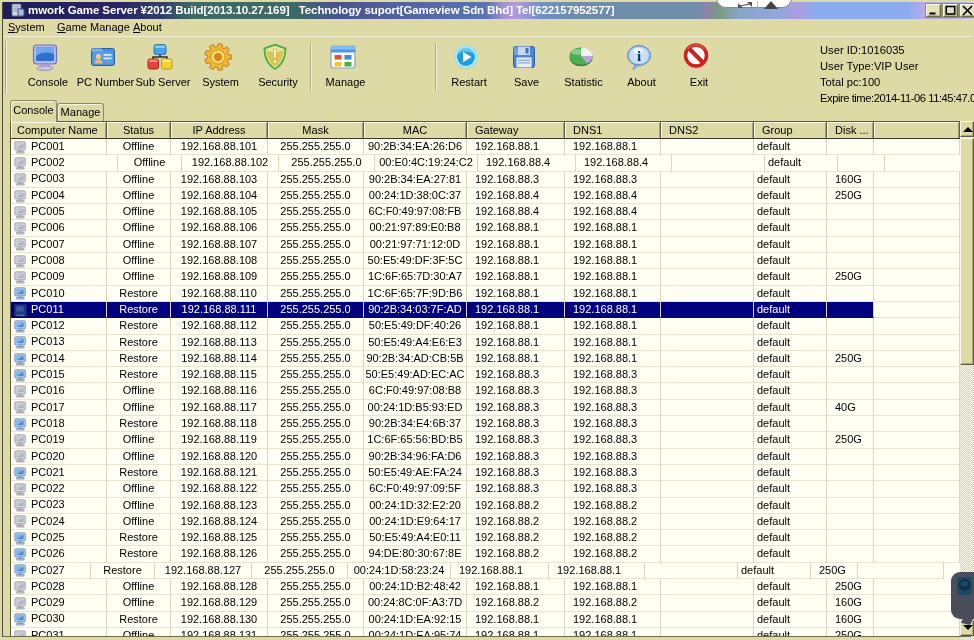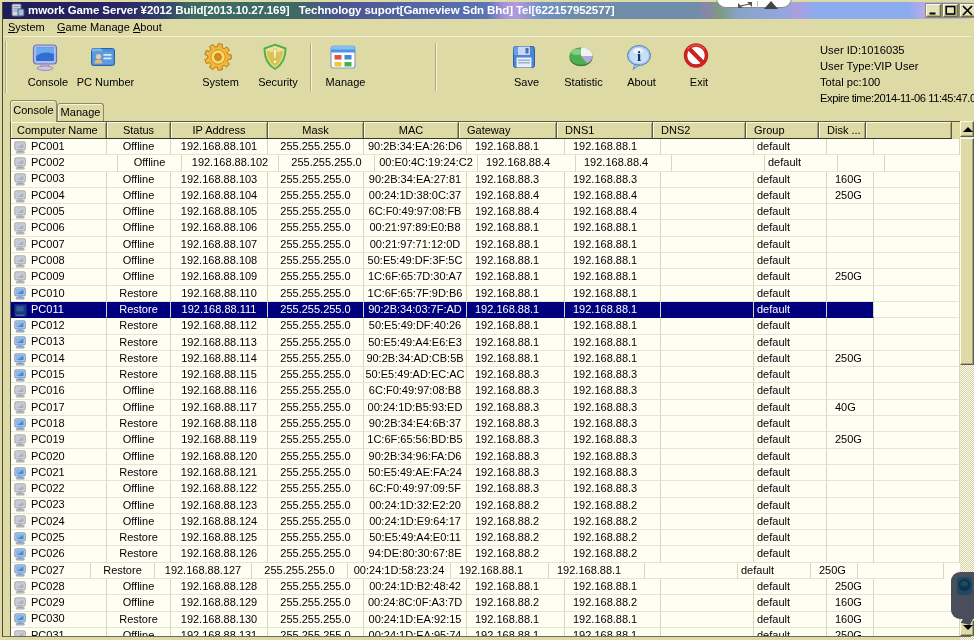--- a/index.html
+++ b/index.html
@@ -117,20 +117,32 @@
 <rect x="2.5" y="5.5" width="23" height="17" rx="2" fill="#4a90dd" stroke="#2c5fa8" stroke-width="1"></rect>
 <path d="M2.5 8.5c0-1.7 1-3 2.5-3h7l2.5 3z" fill="#79b4ea"></path>
 <rect x="4" y="8.5" width="20" height="12.5" rx="1.5" fill="#5a9ce2"></rect>
 <rect x="14.5" y="11" width="8" height="1.8" fill="#d8e9f8"></rect>
 <rect x="14.5" y="14.5" width="8" height="1.8" fill="#d8e9f8"></rect>
 <circle cx="9.5" cy="13.5" r="2.6" fill="#f0c89a"></circle>
 <path d="M5.5 20.5c0-2.5 1.8-4 4-4s4 1.5 4 4z" fill="#e8b87e"></path>
 </svg>
         <div class="lbl">PC Number</div>
       </div>
+<div class="tbtn" style="left:131px">
+        <svg width="28" height="28" viewBox="0 0 28 28">
+<path d="M14 10v4M7 17v-3h14v3M7 14v3" stroke="#303030" stroke-width="1.6" fill="none"></path>
+<rect x="8" y="1.5" width="12" height="10" rx="2.5" fill="#4aa2e8" stroke="#2a72b4" stroke-width="1"></rect>
+<path d="M8.5 5c0-1.5 1-2.5 2.5-2.5h6c1.5 0 2.5 1 2.5 2.5z" fill="#8cc8f4"></path>
+<rect x="2" y="16" width="10.5" height="10" rx="2" fill="#e84438" stroke="#a82418" stroke-width="1"></rect>
+<path d="M2.5 19c0-1.5 1-2.5 2.5-2.5h4.5c1.5 0 2.5 1 2.5 2.5z" fill="#f28a80"></path>
+<rect x="15.5" y="16" width="10.5" height="10" rx="2" fill="#f4cf30" stroke="#b89410" stroke-width="1"></rect>
+<path d="M16 19c0-1.5 1-2.5 2.5-2.5H23c1.5 0 2.5 1 2.5 2.5z" fill="#f8e88c"></path>
+</svg>
+        <div class="lbl">Sub Server</div>
+      </div>
 <div class="tbtn" style="left:188.5px">
         <svg width="28" height="28" viewBox="0 0 28 28">
 <path d="M27.2 11.9 L27.2 16.1 L24.0 16.4 L23.2 18.6 L25.5 20.9 L22.8 24.1 L20.1 22.3 L18.1 23.4 L18.4 26.7 L14.2 27.4 L13.3 24.3 L11.1 23.9 L9.2 26.5 L5.5 24.4 L6.9 21.4 L5.4 19.7 L2.3 20.5 L0.8 16.5 L3.8 15.1 L3.8 12.9 L0.8 11.5 L2.3 7.5 L5.4 8.3 L6.9 6.6 L5.5 3.6 L9.2 1.5 L11.1 4.1 L13.3 3.7 L14.2 0.6 L18.4 1.3 L18.1 4.6 L20.1 5.7 L22.8 3.9 L25.5 7.1 L23.2 9.4 L24.0 11.6 Z" fill="#f2b83a" stroke="#b87818" stroke-width="1"></path>
 <circle cx="14" cy="14" r="7.2" fill="#f8d868" stroke="#d09020" stroke-width="1"></circle>
 <circle cx="14" cy="14" r="3.4" fill="#e0necat"></circle>
 <circle cx="14" cy="14" r="3.4" fill="#dd8816"></circle>
 </svg>
         <div class="lbl">System</div>
       </div>
 <div class="tbtn" style="left:246px">
@@ -147,20 +159,30 @@
         <svg width="28" height="28" viewBox="0 0 28 28">
 <rect x="2" y="3" width="24" height="22" rx="2.5" fill="#fdfdfd" stroke="#8aa0c0" stroke-width="1.2"></rect>
 <path d="M2 5.5c0-1.4 1.1-2.5 2.5-2.5h19c1.4 0 2.5 1.1 2.5 2.5V9.5H2z" fill="#4898e8"></path>
 <path d="M2 5.5c0-1.4 1.1-2.5 2.5-2.5h19c1.4 0 2.5 1.1 2.5 2.5v1H2z" fill="#85c0f4"></path>
 <rect x="5.5" y="12" width="7" height="4.5" fill="#e05048"></rect>
 <rect x="15.5" y="12" width="7" height="4.5" fill="#4488dd"></rect>
 <rect x="5.5" y="19" width="7" height="4.5" fill="#f0c828"></rect>
 <rect x="15.5" y="19" width="7" height="4.5" fill="#48b048"></rect>
 </svg>
         <div class="lbl">Manage</div>
+      </div>
+<div class="tbtn" style="left:437px">
+        <svg width="28" height="28" viewBox="0 0 28 28">
+<circle cx="14" cy="14" r="11.5" fill="#8adcf0"></circle>
+<circle cx="14" cy="14" r="10" fill="#1f9ddd"></circle>
+<circle cx="14" cy="14" r="9.8" fill="none" stroke="#b8ecf8" stroke-width="1.6"></circle>
+<path d="M14 4.5c5 0 9 3.5 9.4 8.2-2.5-3-6-4.2-9.4-4.2s-6.9 1.2-9.4 4.2C5 8 9 4.5 14 4.5z" fill="#7fd4f2" opacity="0.75"></path>
+<path d="M11 8.8 19.5 14 11 19.2z" fill="#fff"></path>
+</svg>
+        <div class="lbl">Restart</div>
       </div>
 <div class="tbtn" style="left:551.5px">
         <svg width="28" height="28" viewBox="0 0 28 28">
 <ellipse cx="14" cy="14.5" rx="11.5" ry="8.8" fill="#3a7a40"></ellipse>
 <ellipse cx="14" cy="13" rx="11.5" ry="8.8" fill="#4caf50"></ellipse>
 <path d="M14 13 L14 4.2 A11.5 8.8 0 0 1 25.5 13 Z" fill="#f2f2f2"></path>
 <path d="M14 13 L25.5 13 A11.5 8.8 0 0 1 20 20.4 Z" fill="#b8a8d8"></path>
 <ellipse cx="10" cy="9" rx="6" ry="3" fill="#ffffff" opacity="0.35"></ellipse>
 </svg>
         <div class="lbl">Statistic</div>
@@ -203,21 +225,21 @@
 <div class="tabs">
       <div class="tab on">Console</div>
       <div class="tab off">Manage</div>
     </div>
 <div class="grid">
 <div class="hrow">
 <div class="hc n" style="width:96px">Computer Name</div>
 <div class="hc c" style="width:64px">Status</div>
 <div class="hc c" style="width:97px">IP Address</div>
 <div class="hc c" style="width:96px">Mask</div>
-<div class="hc c" style="width:95px">MAC</div>
+<div class="hc c" style="width:103px">MAC</div>
 <div class="hc l" style="width:98px">Gateway</div>
 <div class="hc l" style="width:96px">DNS1</div>
 <div class="hc l" style="width:93px">DNS2</div>
 <div class="hc l" style="width:73px">Group</div>
 <div class="hc l" style="width:47px">Disk ...</div>
 <div class="hc l" style="width:86px"></div>
 </div>
 <div class="row">
 <div class="rc name" style="width:96px">
           <svg width="13" height="13">

